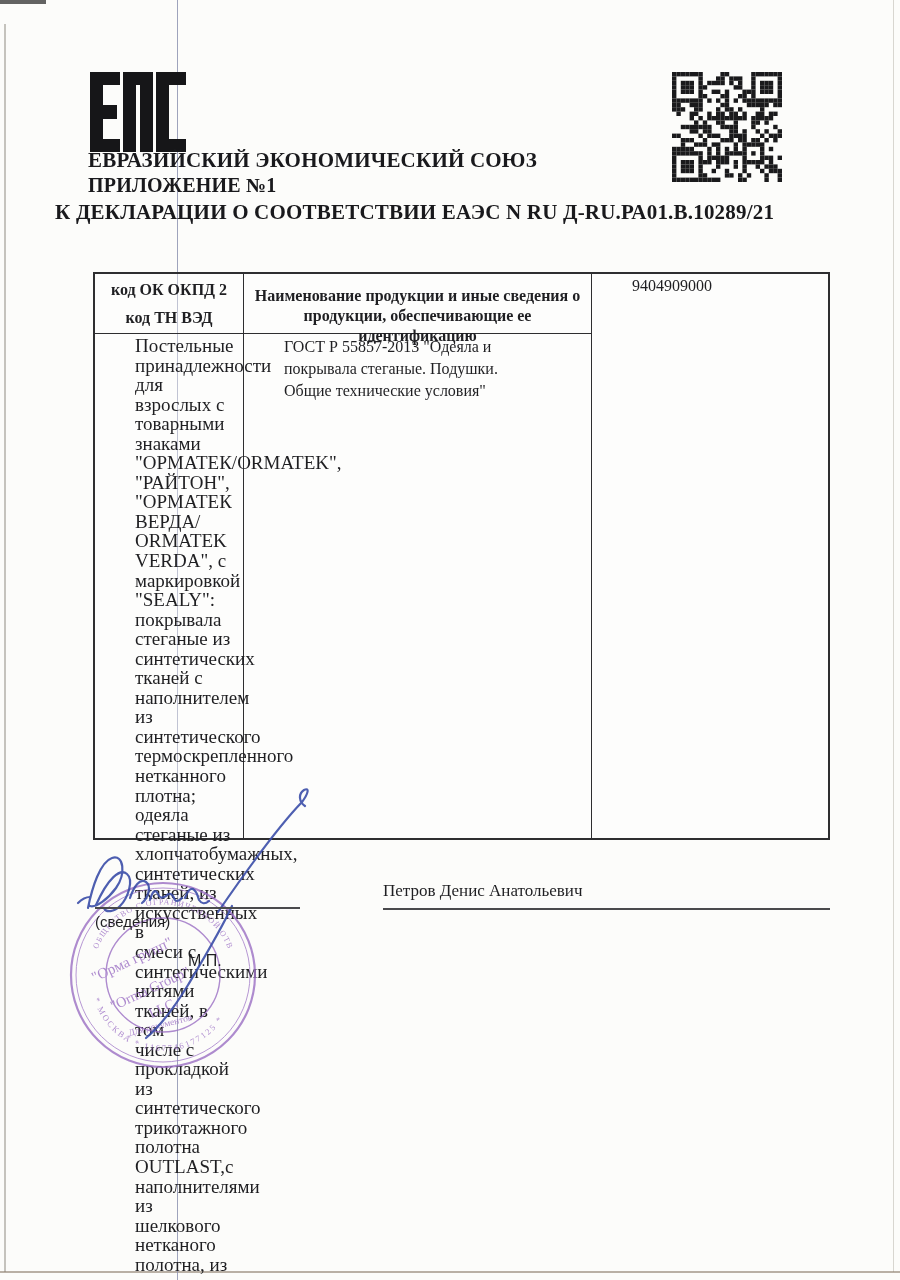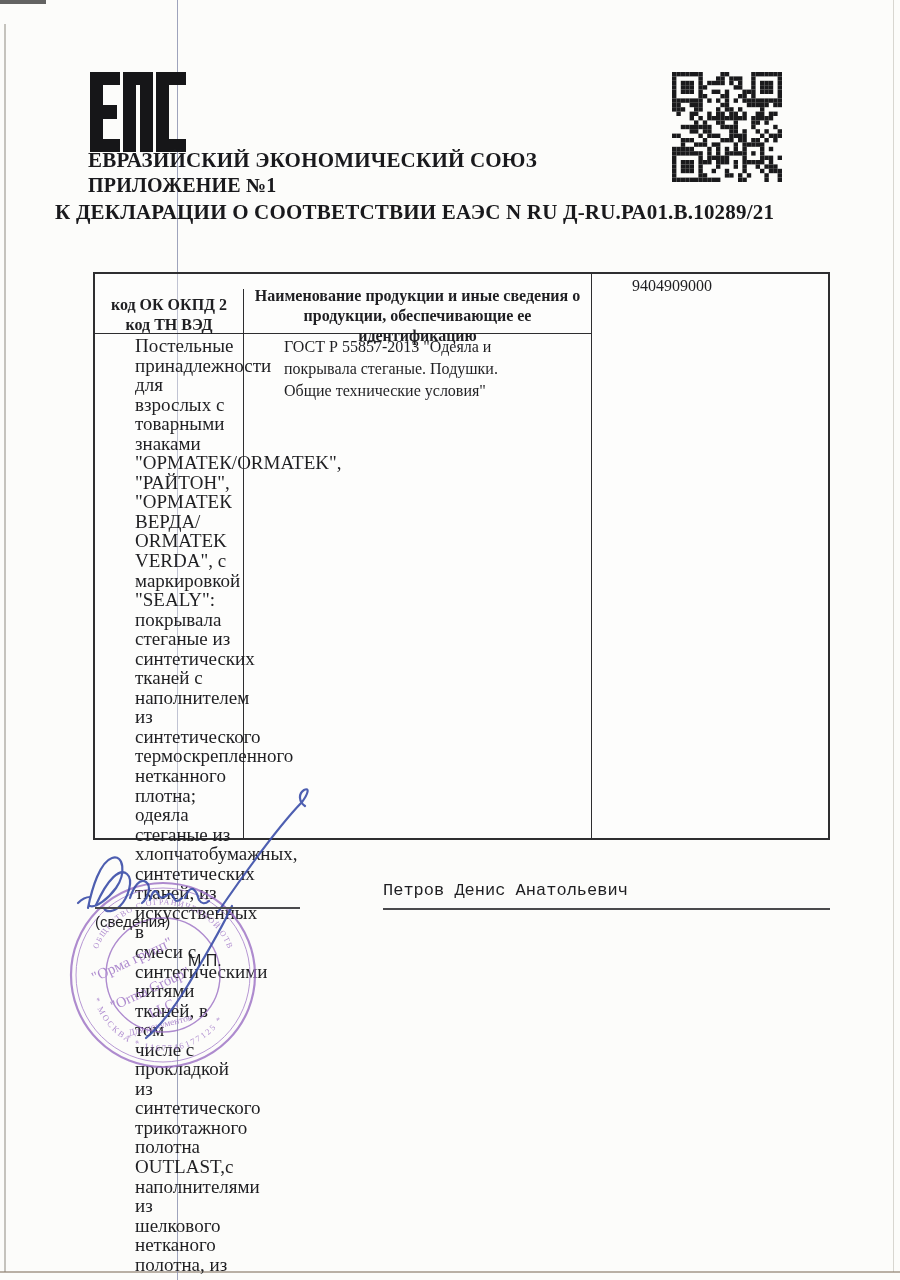--- a/index.html
+++ b/index.html
@@ -4,41 +4,41 @@
 <style>
   html,body{margin:0;padding:0;background:#e9e9e7;}
   .page{
     position:relative; width:900px; height:1280px; overflow:hidden;
     background:#fcfcfa; color:#1f1f22;
     font-family:"Liberation Serif", serif;
   }
   .abs{position:absolute;}
   .preline{white-space:pre-line;}
   .center{}
-  .serif{font-family:Liberation Mono, monospace;}
+  .serif{font-family:Liberation Serif, serif;}
   .sans{font-family:"Liberation Sans", sans-serif;}
 
   
   .hline{font-weight:bold; color:#19191c; letter-spacing:.2px;}
 
   
   .doc-table{
     left:93px; top:272px; width:737px; height:568px;
     border:2px solid #2e2e30;
     display:grid;
     grid-template-columns:149px 348px 240px;
     grid-template-rows:60px 506px;
     box-sizing:border-box;
     background:rgba(255,255,255,.35);
   }
   .cell{box-sizing:border-box; border-right:1.6px solid #2e2e30; border-bottom:1.6px solid #2e2e30;}
   .cell:nth-child(3n){border-right:none;}
   .cell.bodyrow{border-bottom:none;padding-left:40px;}
   .th{font-weight:bold; font-size:16px; line-height:20px; text-align:center; padding:12px 4px;}
-  .th1{display:flex; flex-direction:column; justify-content:flex-start; padding:6px 2px 5px 2px;margin-top:15px;}
+  .th1{display:flex; flex-direction:column; justify-content:space-between; padding:6px 2px 5px 2px;}
   .td{font-size:19px;}
   .code-cell{padding:3px 6px 0 7px; font-size:16px;}
   .desc-cell{padding:2px 4px 0 8px; line-height:19.55px;}
   .gost-cell{padding:2px 4px 0 8px; font-size:16px; line-height:22px;}
 
   
   .fold-line{left:176.5px; top:0; width:1.4px; height:1280px; background:#8d93b0; opacity:.85;}
   .edge-bottom{left:0; top:1271px; width:900px; height:2px; background:#8c7d6d; opacity:.6;}
   .edge-left{left:4px; top:24px; width:1.5px; height:1248px; background:#c5c3bd;}
   .edge-right{left:893px; top:0; width:1.2px; height:1272px; background:#d8d6d0;}

